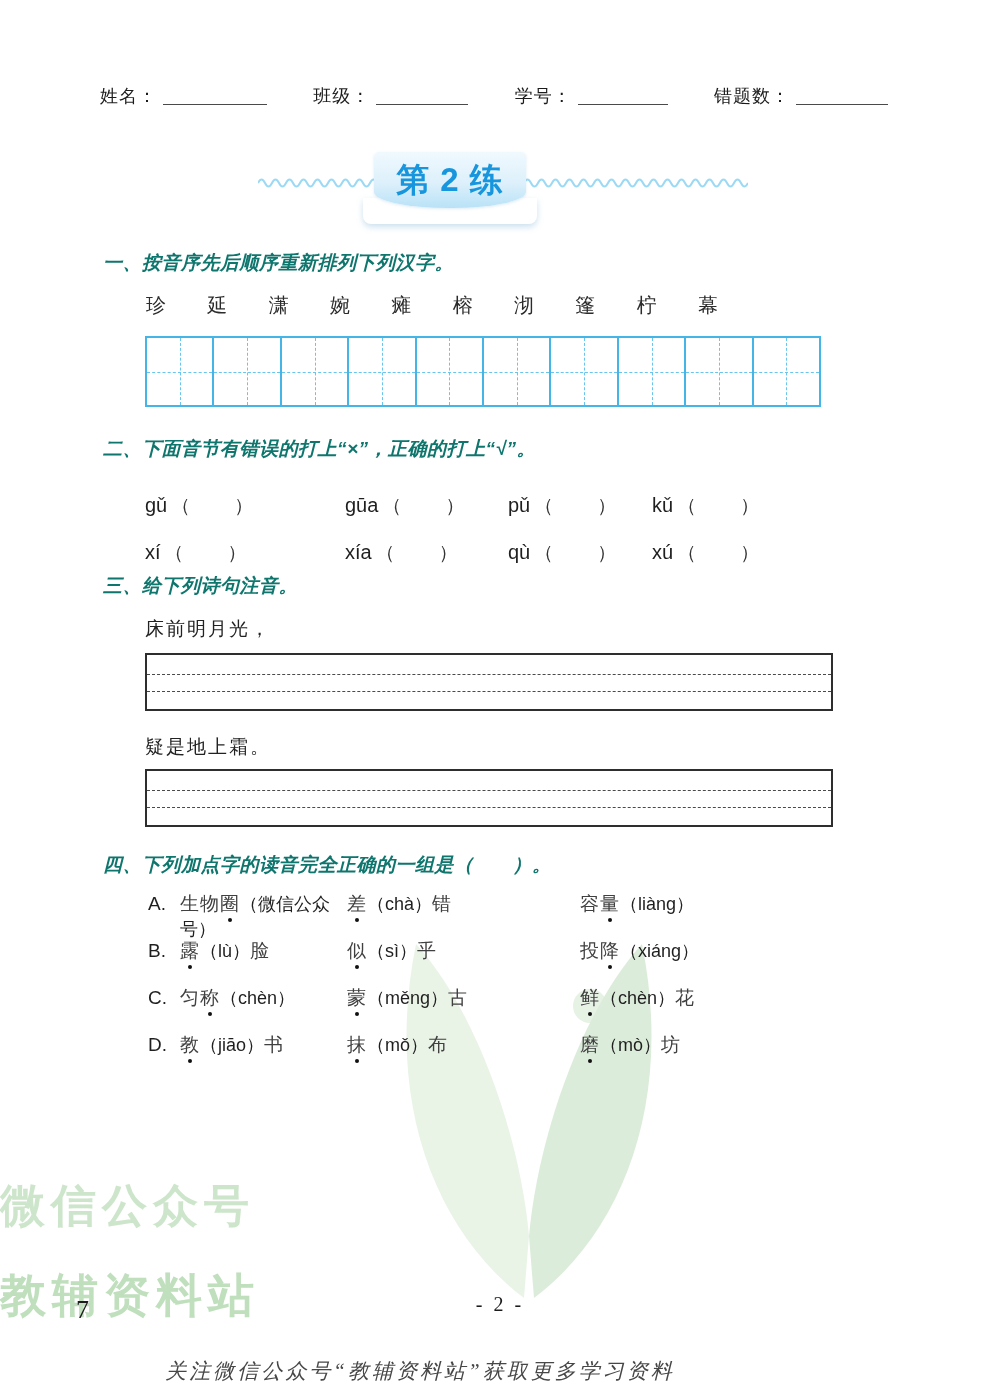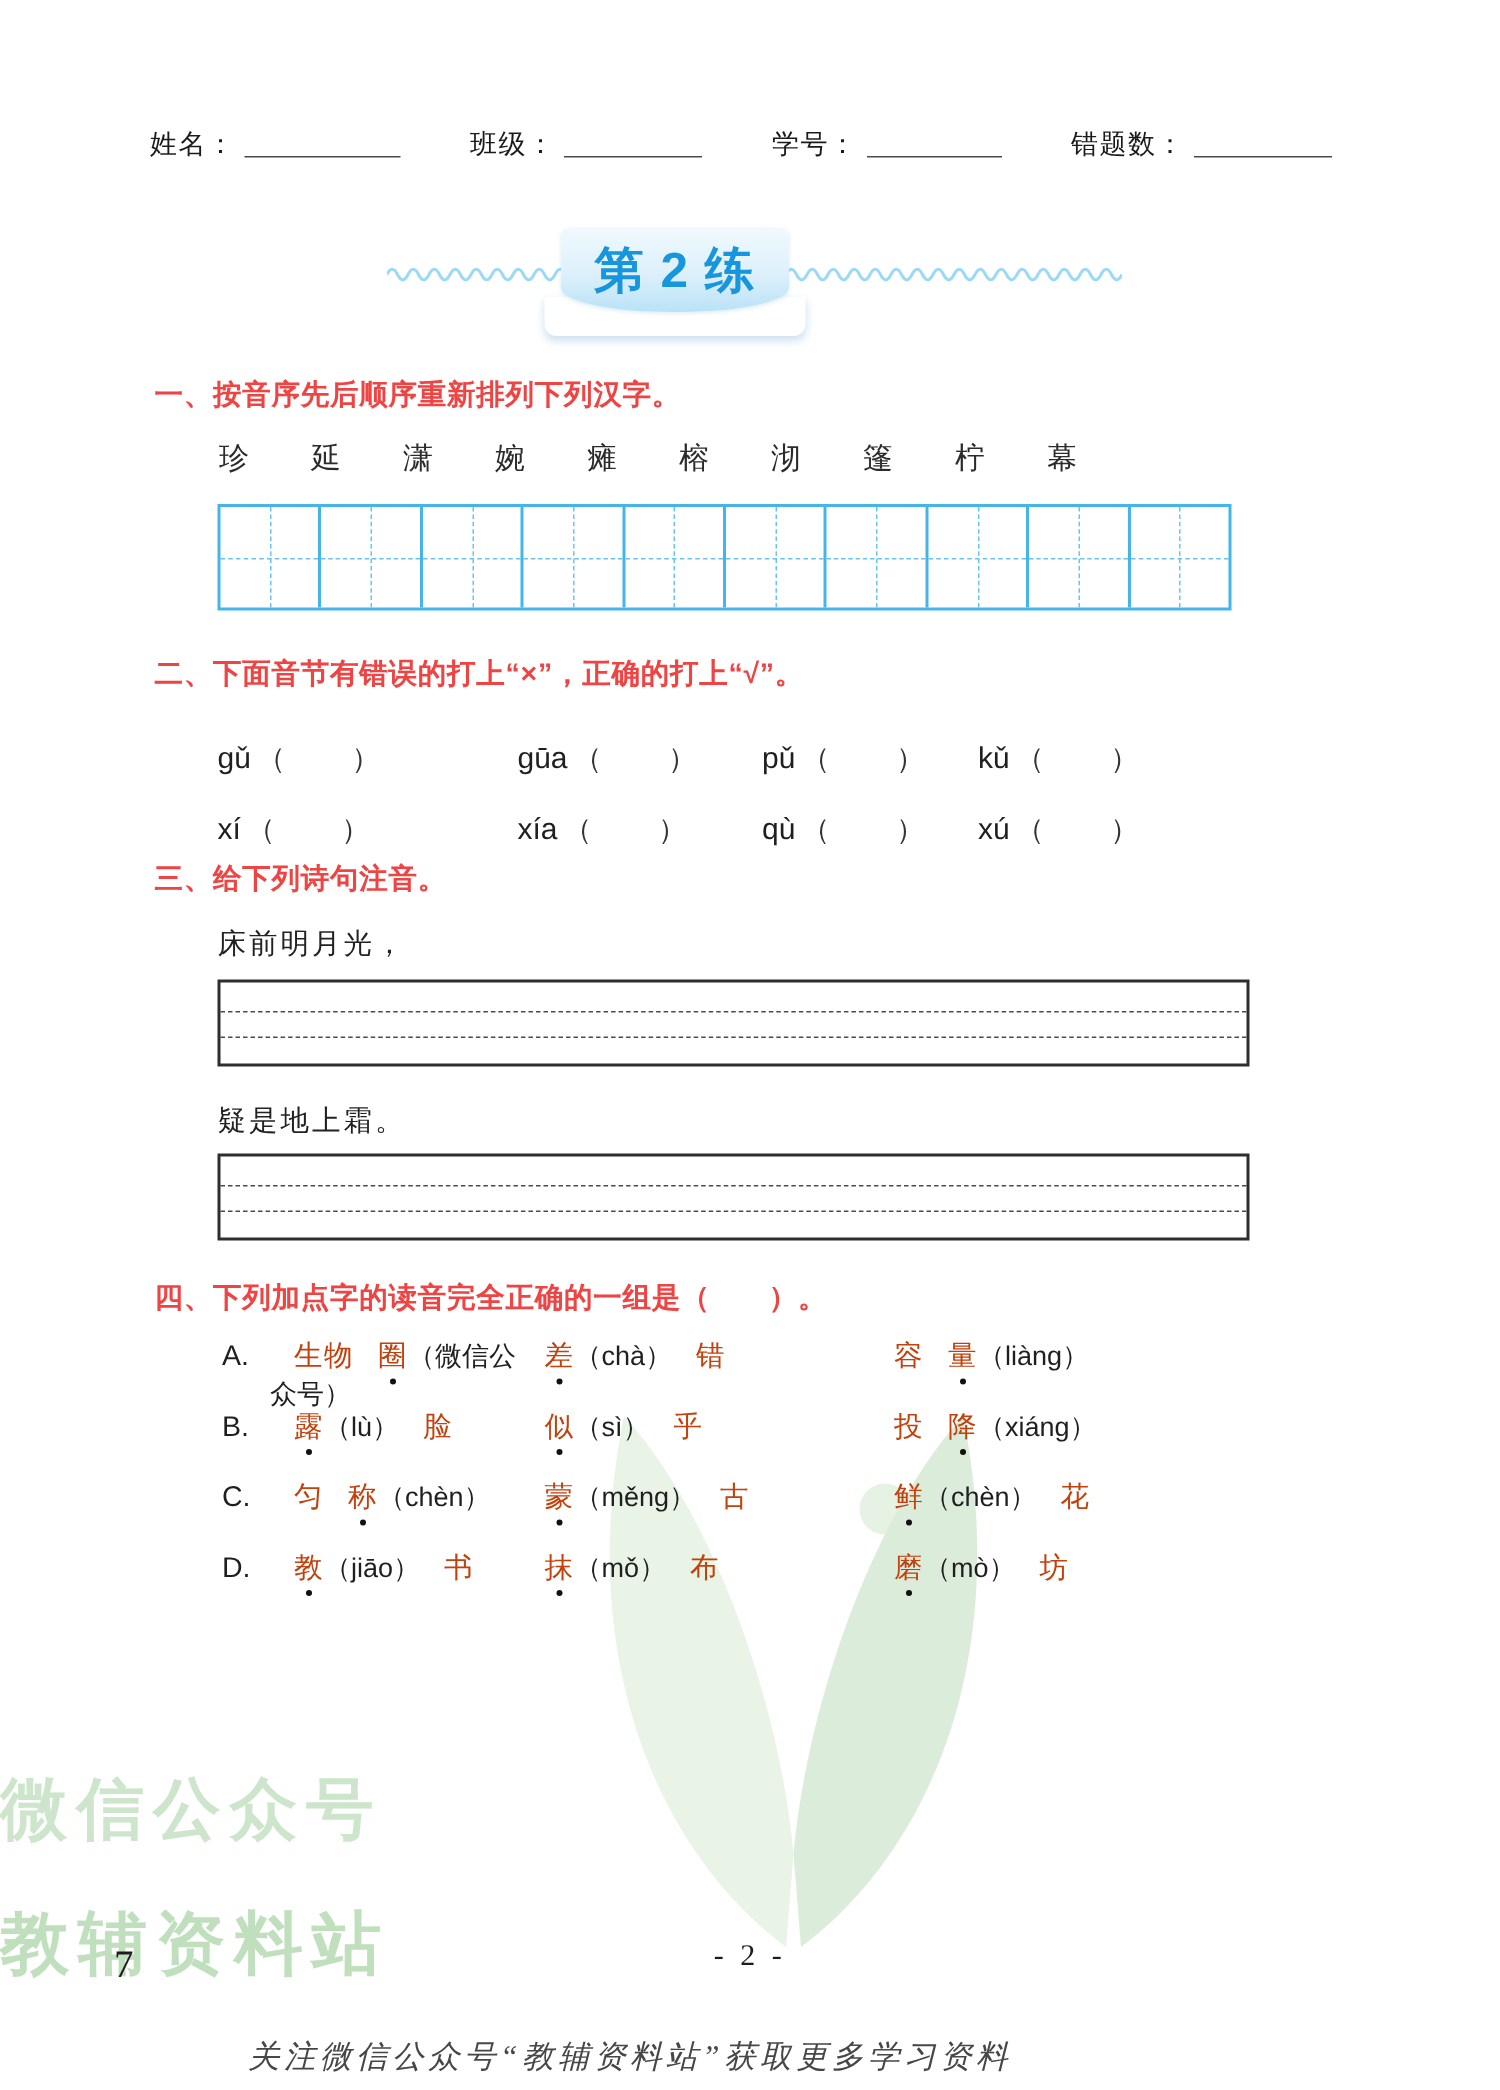--- a/index.html
+++ b/index.html
@@ -22,21 +22,21 @@
     background:#ffffff; border-radius:0 0 8px 8px; box-shadow:0 3px 6px rgba(110,170,210,0.35); }
   .banner-box { position:absolute; left:50%; top:4px; transform:translateX(-50%); width:152px; height:56px;
     background:linear-gradient(180deg,#f0f9fe 0%,#ddf0fb 55%,#b9e2f7 100%);
     border-radius:5px 5px 48% 48% / 5px 5px 16px 16px;
     display:flex; align-items:center; justify-content:center;
     font-family:"Liberation Sans",sans-serif; font-weight:bold; font-size:33px; color:#1796dd; letter-spacing:1px;
     box-shadow:0 1px 3px rgba(120,175,210,0.25); }
 
   
   .sec-title { position:absolute; left:103px; font-family:"Liberation Sans",sans-serif; font-weight:bold;
-    font-size:19px; color:#ef4444; letter-spacing:0.5px; z-index:2; }
+    font-size:19px; color:#0f766e; letter-spacing:0.5px; z-index:2;font-style:italic; }
   .t1{top:250px}.t2{top:436px}.t3{top:573px}.t4{top:852px}
 
   
   .chars-row { top:292px; left:146px; width:572px; display:flex; justify-content:space-between;
     font-size:20px; color:#2b2b2b; z-index:2; }
   .grid { top:336px; left:145px; width:676px; height:71px; border:2px solid #45b5e8; display:flex; background:#fff; z-index:2; }
   .gcell { flex:1; position:relative; border-right:2px solid #45b5e8; }
   .gcell:last-child { border-right:none; }
   .gcell::before { content:""; position:absolute; left:50%; top:0; bottom:0; border-left:1px dashed #67c5ee; }
   .gcell::after { content:""; position:absolute; top:50%; left:0; right:0; border-top:1px dashed #67c5ee; }
@@ -54,21 +54,21 @@
   .pbox { position:absolute; left:145px; width:688px; height:58px; border:2px solid #2e2e2e; background:#fff; z-index:2; }
   .b1{top:653px}.b2{top:769px}
   .pbox::before { content:""; position:absolute; left:0; right:0; top:36%; border-top:1.5px dashed #4a4a4a; }
   .pbox::after { content:""; position:absolute; left:0; right:0; top:66%; border-top:1.5px dashed #4a4a4a; }
 
   
   .opt-rows { top:891px; left:148px; width:720px; display:flex; flex-direction:column; gap:18px; z-index:2; }
   .opt-row { display:flex; align-items:baseline; height:29px; }
   .opt-label { font-family:"Liberation Sans",sans-serif; font-size:19px; width:32px; color:#1f1f1f; }
   .opt-item:nth-child(2){width:167px}.opt-item:nth-child(3){width:233px}
-  .cjk { font-size:19px; color:#c2410c; letter-spacing:1px;margin-left:16px; }
+  .cjk { font-size:19px; color:#404040; letter-spacing:1px; }
   .pinyin { font-family:"Liberation Sans",sans-serif; font-size:18px; color:#1f1f1f; }
   .dotted { position:relative; }
   .dotted::after { content:""; position:absolute; left:50%; bottom:-8px; transform:translateX(-50%);
     width:4px; height:4px; border-radius:50%; background:#111; }
 
   
   .wm-logo { left:378px; top:926px; width:302px; height:378px; z-index:0; }
   .wm-text { left:0; top:1176px; width:1000px; text-align:left; z-index:0;
     font-family:"Liberation Sans",sans-serif; font-weight:bold; }
   .wm-line1 { font-size:45px; color:#cde6cb; letter-spacing:6px; }

